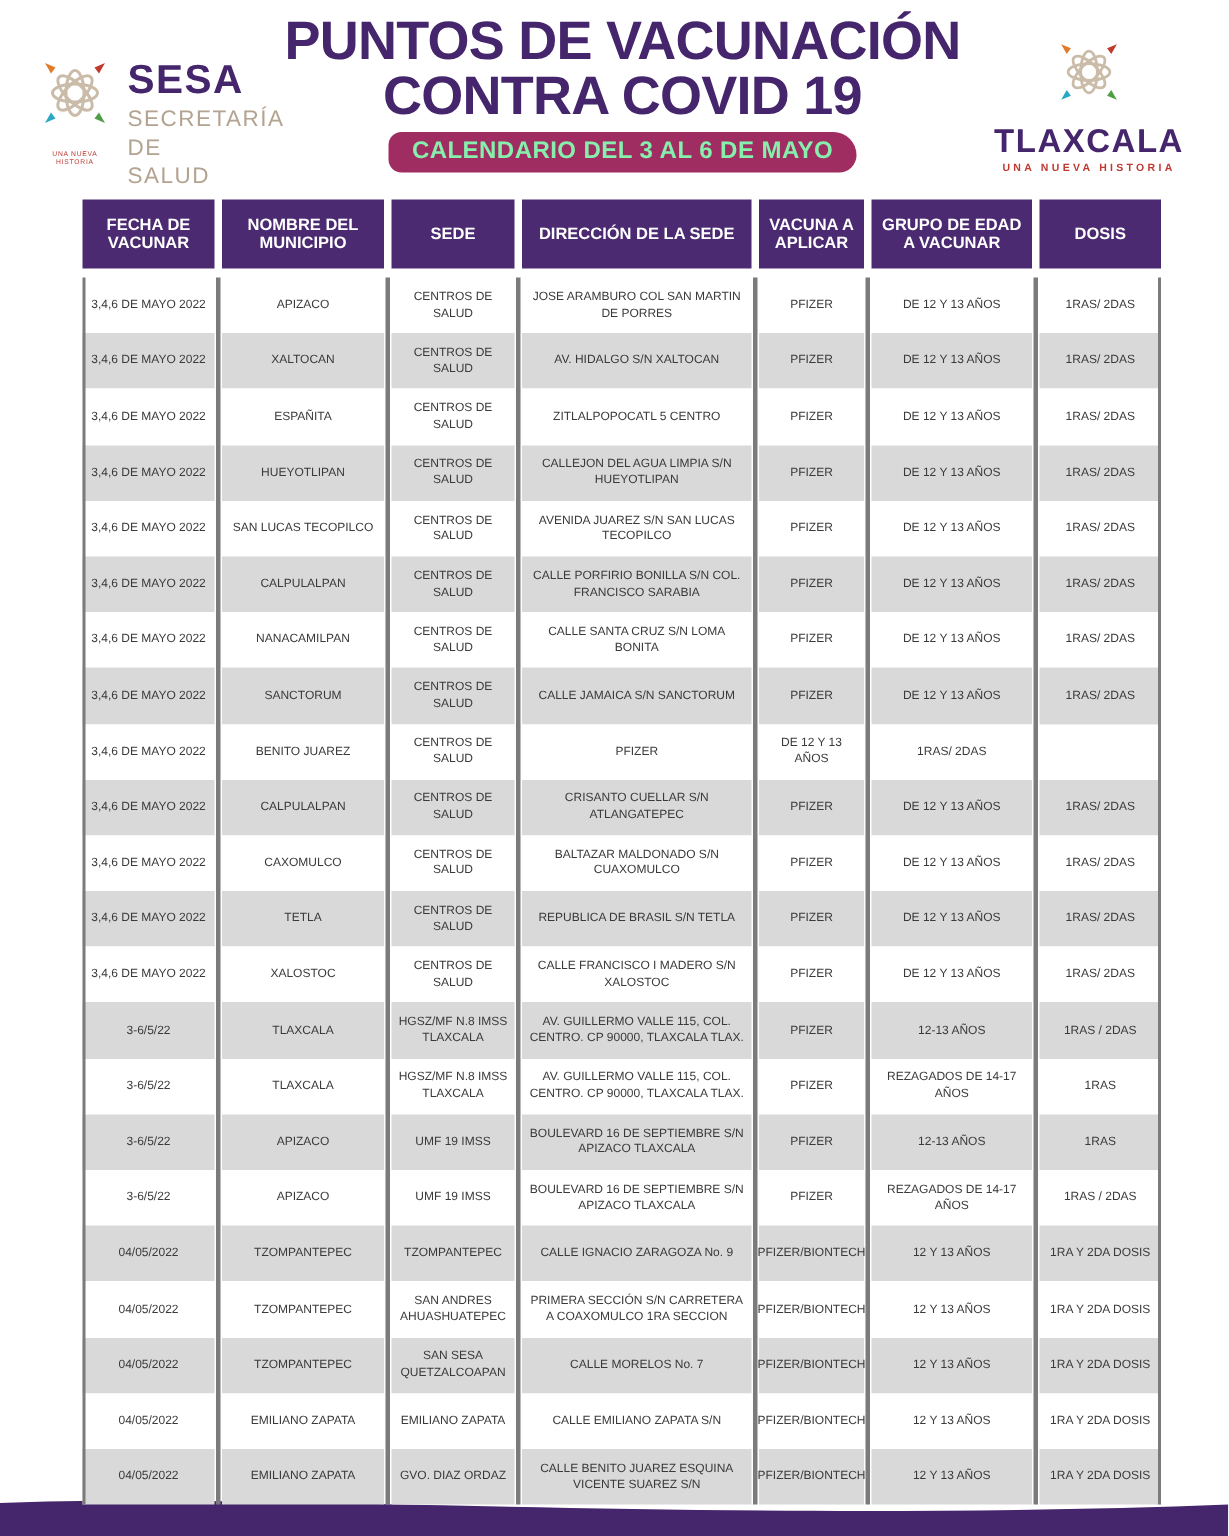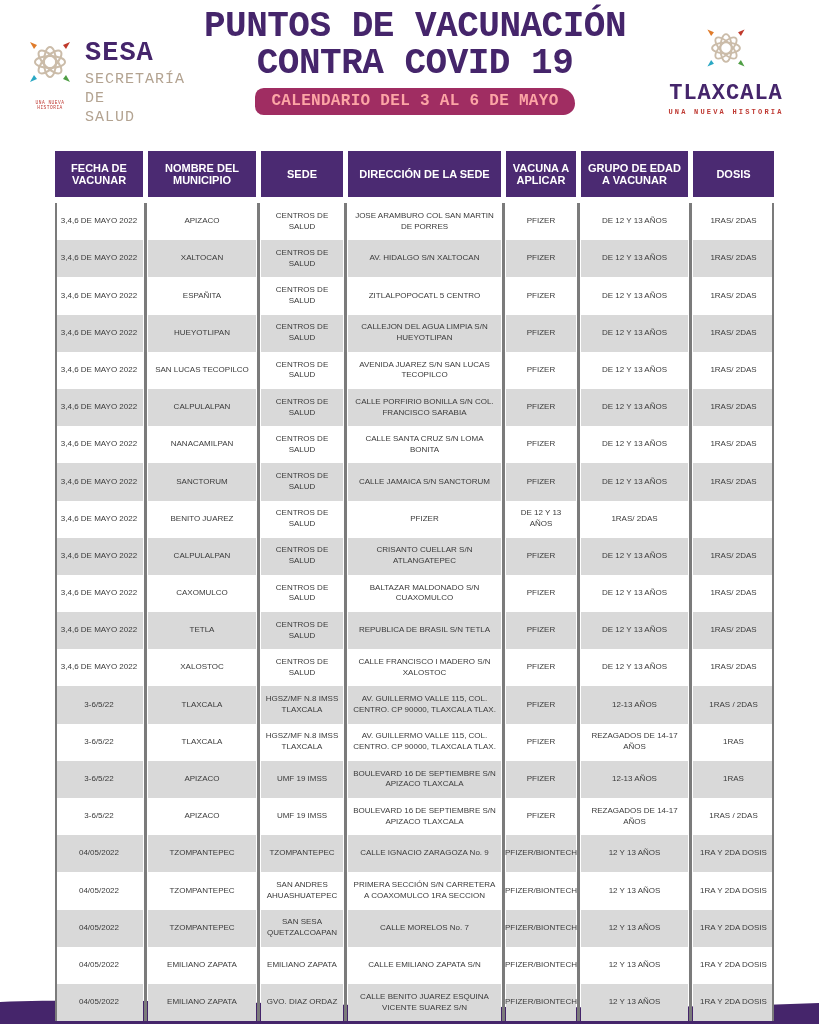--- a/index.html
+++ b/index.html
@@ -4,41 +4,41 @@
 <style>
   * { margin:0; padding:0; box-sizing:border-box; }
   html,body { background:#fff; }
   .page {
     position:relative; width:819px; height:1024px; margin:0 auto;
     background:#fff; overflow:hidden;
     font-family:"Liberation Sans", sans-serif;
   }
 
   
-  .top-header { position:relative; height:125px;font-family:Liberation Mono, monospace; }
+  .top-header { position:relative; height:125px; }
   .sesa-logo { position:absolute; left:22px; top:34px; display:flex; align-items:flex-start; gap:7px; }
   .sesa-text { display:flex; flex-direction:column; margin-top:6px; }
   .sesa-acronym { font-size:27px; font-weight:bold; color:#45256B; letter-spacing:1px; line-height:1; }
   .sesa-sub { font-size:15px; color:#b3a391; letter-spacing:1px; margin-top:4px; line-height:1.25; width:90px; }
   .sesa-tagline { font-size:4.5px; color:#bf3a33; letter-spacing:.5px; margin-top:2px; text-align:center; width:56px; }
 
   .title-block { position:absolute; left:170px; width:490px; top:8px; text-align:center; }
   .title-line { font-size:36px; font-weight:800; color:#45256B; letter-spacing:-.5px; line-height:1.04; }
   .banner {
-    display:inline-block; margin-top:5px; background:#A02D62; color:#fca5a5;
+    display:inline-block; margin-top:5px; background:#A02D62; color:#86efac;
     font-size:16px; font-weight:bold; letter-spacing:.3px;
     padding:4px 16px 5px; border-radius:9px 16px 12px 9px;
   }
 
   .tlx-logo { position:absolute; right:28px; top:22px; width:130px; text-align:center; }
   .tlx-name { font-size:22px; font-weight:800; color:#45256B; letter-spacing:1px; margin-top:2px; }
   .tlx-tagline { font-size:7px; color:#bf3a33; font-weight:bold; letter-spacing:2.2px; margin-top:2px; }
 
   
-  .vax-table { position:absolute; left:55px; top:151px; width:740px; }
+  .vax-table { position:absolute; left:55px; top:133px; width:740px; }
   .thead, .trow {
     display:grid;
     grid-template-columns:88px 108px 82px 153px 70px 107px 81px;
     column-gap:5px;
   }
   .th {
     background:#4B2A72; color:#fff; font-weight:bold; font-size:11px;
     height:46px; display:flex; align-items:center; justify-content:center;
     text-align:center; line-height:1.12; padding:2px 3px;
   }

